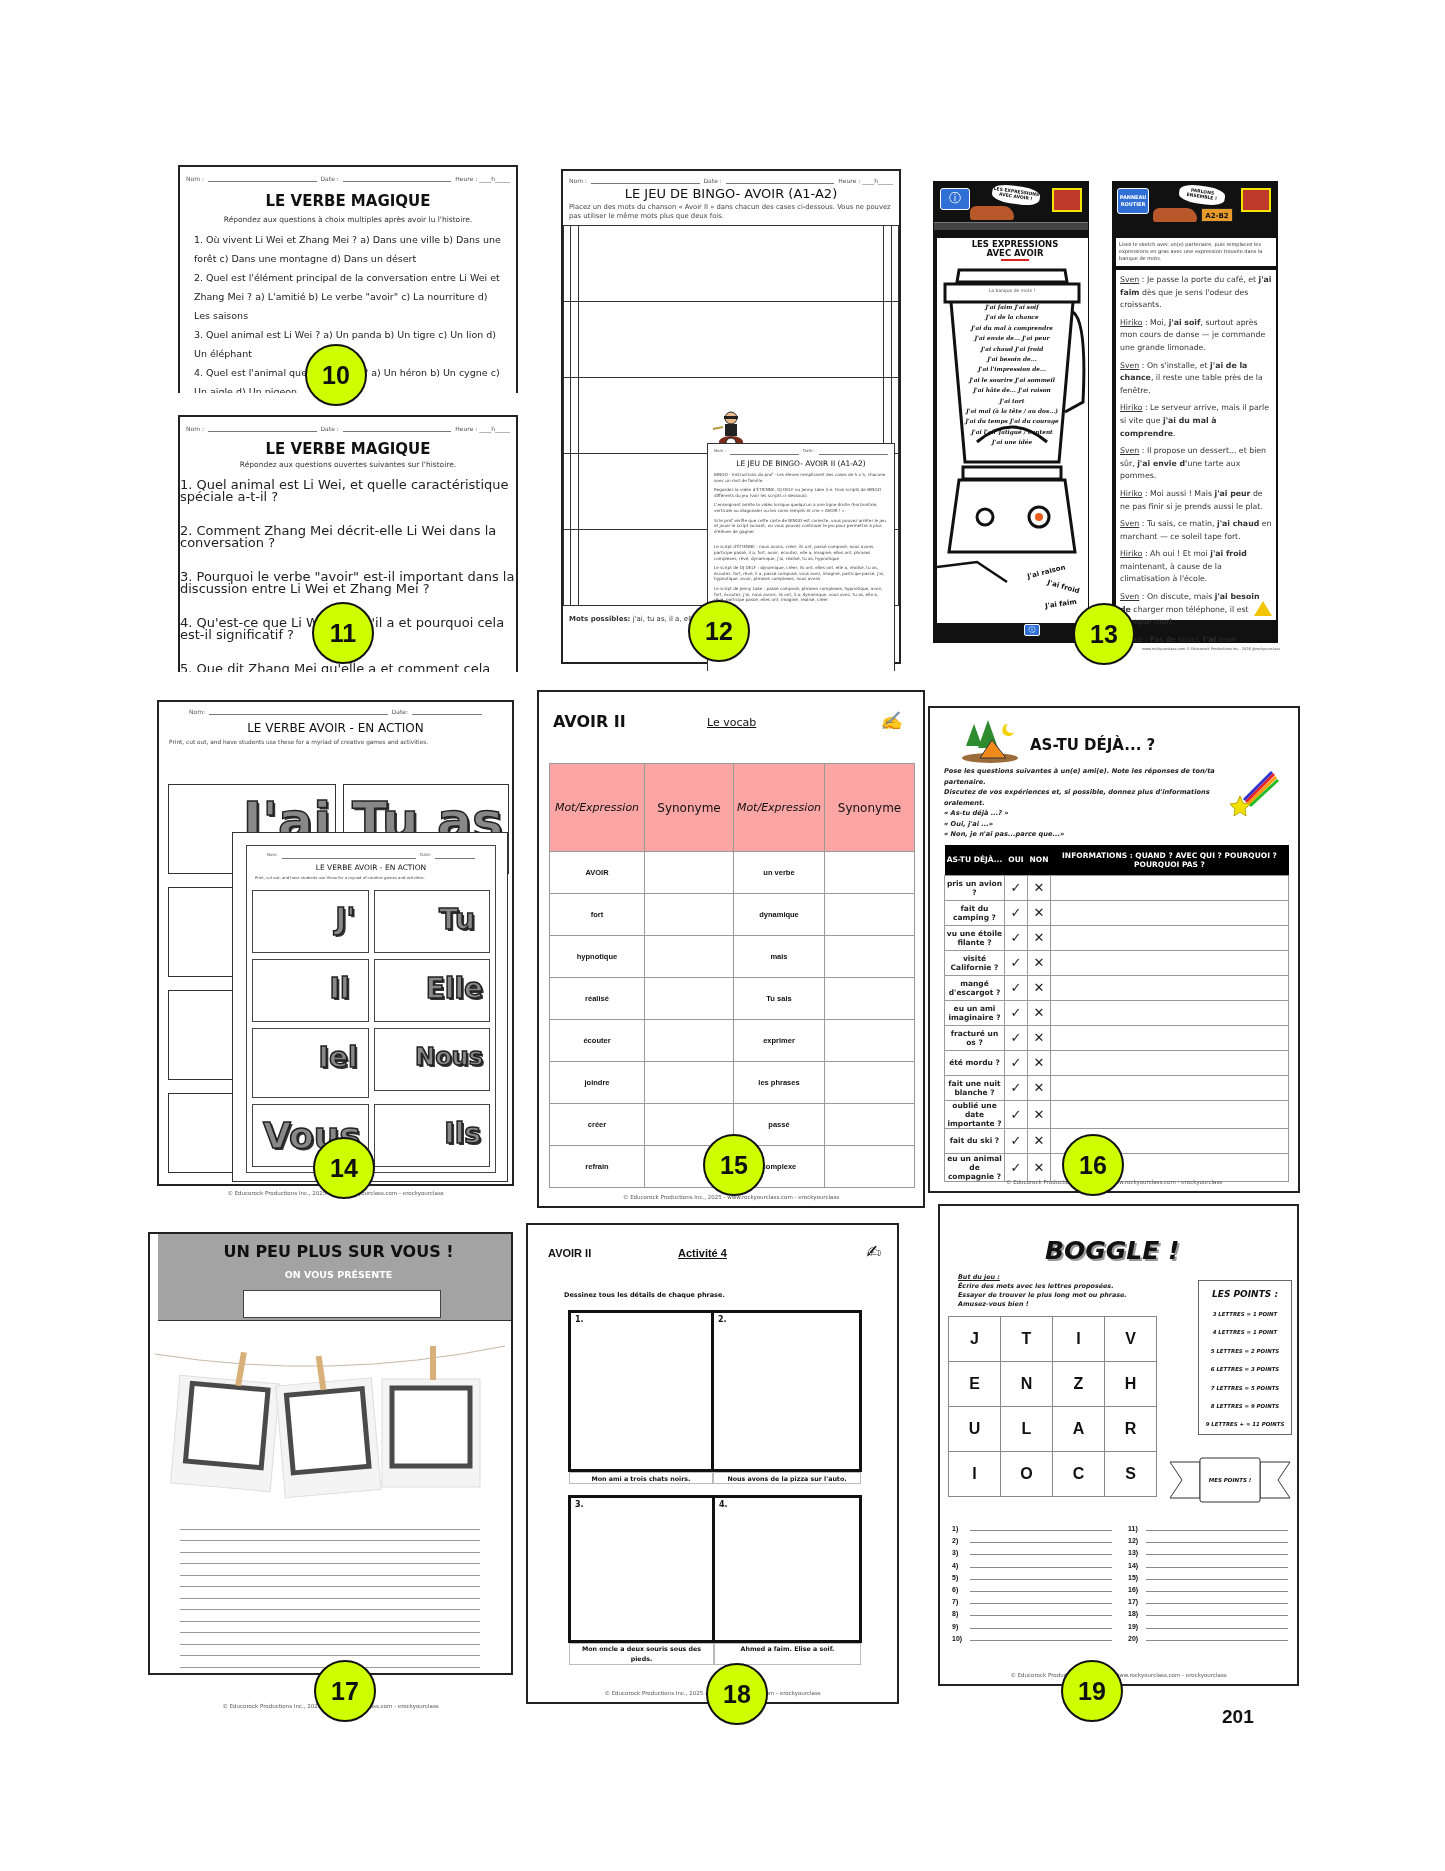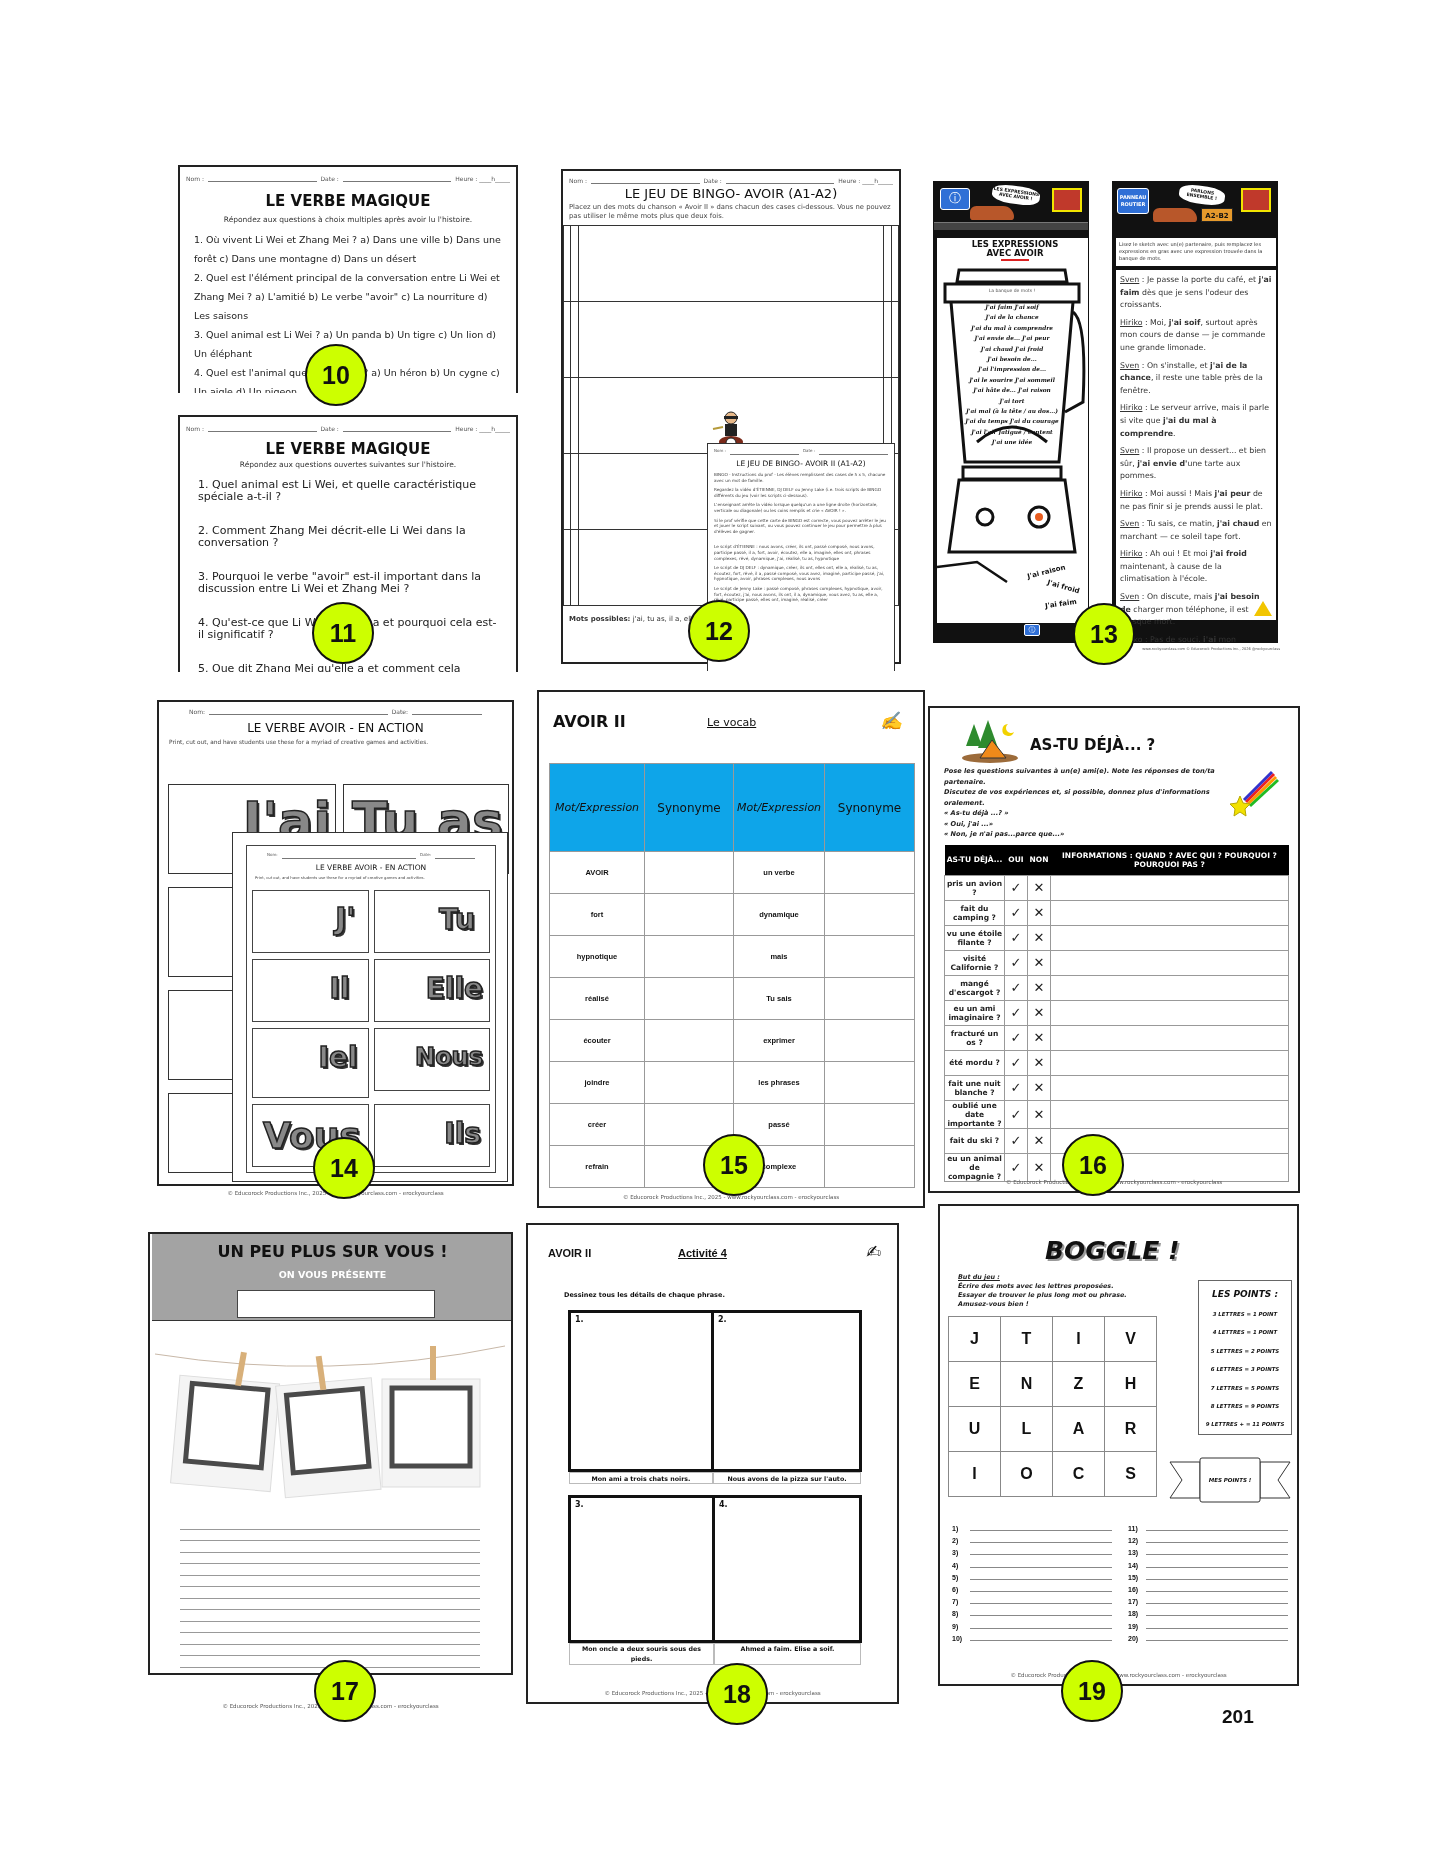--- a/index.html
+++ b/index.html
@@ -8,28 +8,28 @@
   .page { position: absolute; background: #fff; border: 2px solid #222; overflow: hidden; }
   .abs { position: absolute; }
   .badge { position: absolute; width: 62px; height: 62px; border-radius: 50%; background: #cdff00;
            border: 2px solid #111; display: flex; align-items: center; justify-content: center;
            font-family: "Liberation Sans", sans-serif; font-weight: bold; font-size: 25px; color: #111; z-index: 20; }
   .nomline { font-size: 6px; color: #555; display: flex; gap: 4px; padding: 8px 6px 0 6px; }
   .nomline .ln { flex: 1; border-bottom: 1px solid #777; height: 7px; }
   .ttl { font-family: "DejaVu Sans", sans-serif; font-weight: bold; text-align: center; }
   .sub { text-align: center; color: #333; }
   .q { font-size: 9.5px; line-height: 19px; color: #222; padding: 0 10px 0 14px; }
-  .q2 { font-size: 11px; line-height: 12px; color: #222; padding: 0 18px; margin-bottom: 22px; }
+  .q2 { font-size: 13px; line-height: 12px; color: #222; padding: 0 0; margin-bottom: 22px; }
   table { border-collapse: collapse; }
   .grid td { border: 1.5px solid #333; }
   .footer { position: absolute; bottom: 6px; left: 0; right: 0; text-align: center; font-size: 5.5px; color: #555; }
   .pron { font-family: "DejaVu Sans", sans-serif; font-weight: bold; color: #888;
           -webkit-text-stroke: 1.5px #222; text-shadow: 2px 2px 0 #333; }
   .vocab td, .vocab th { border: 1px solid #999; text-align: center; }
-  .vocab th { background: #0ea5e9; font-weight: normal; font-size: 11px; height: 88px; }
+  .vocab th { background: #fca5a5; font-weight: normal; font-size: 11px; height: 88px; }
   .vocab td { font-size: 7.5px; font-weight: bold; height: 42px; font-family: "Liberation Sans", sans-serif; }
   .as td { border: 1px solid #999; font-size: 7.5px; text-align: center; height: 25px; font-weight: bold; color: #222; }
   .as th { background: #000; color: #fff; font-size: 7.5px; font-weight: 900; height: 30px; }
   .boggle td { border: 1px solid #888; width: 52px; height: 45px; text-align: center; font-weight: bold;
                font-size: 16px; font-family: "Liberation Sans", sans-serif; }
   .dark { background: #111; }
   .strip-text p { font-size: 7.8px; line-height: 12.6px; margin-bottom: 5px; color: #333; }
   .strip-text u { color: #333; }
 </style>
 </head>
@@ -457,21 +457,21 @@
           <td style="font-size:13px;font-weight:normal">✕</td>
           <td></td>
         </tr>
   </tbody>
     </table>
   <div class="footer">© Educorock Productions Inc., 2025 - www.rockyourclass.com - erockyourclass</div>
 </div>
 <div class="badge" style="left:1062px;top:1134px;">16</div>
 
 <div class="page" style="left:148px;top:1232px;width:365px;height:443px;">
-  <div class="abs" style="left:2px;top:0;width:100%;height:87px;background:#a3a3a3;border-bottom:1.5px solid #333;">
+  <div class="abs" style="left:8px;top:0;width:100%;height:87px;background:#a3a3a3;border-bottom:1.5px solid #333;">
     <div class="ttl" style="font-size:16px;font-weight:900;margin-top:8px;font-variant:small-caps;">UN PEU PLUS SUR VOUS !</div>
     <div class="ttl" style="font-size:9.5px;color:#fff;margin-top:8px;">ON VOUS PRÉSENTE</div>
     <div style="position:absolute;left:85px;top:56px;width:198px;height:28px;background:#fff;border:1.5px solid #444;"></div>
   </div>
   <svg class="abs" style="left:0;top:100px;" width="365" height="175" viewBox="0 0 365 175">
     <path d="M5 20 Q180 48 355 12" fill="none" stroke="#c8b8a8" stroke-width="1"></path>
     <g transform="rotate(5 70 100)">
       <rect x="25" y="45" width="100" height="108" fill="#f4f4f4" stroke="#ddd"></rect>
       <rect x="38" y="52" width="76" height="78" fill="#fff" stroke="#4a4a4a" stroke-width="5"></rect>
     </g>

